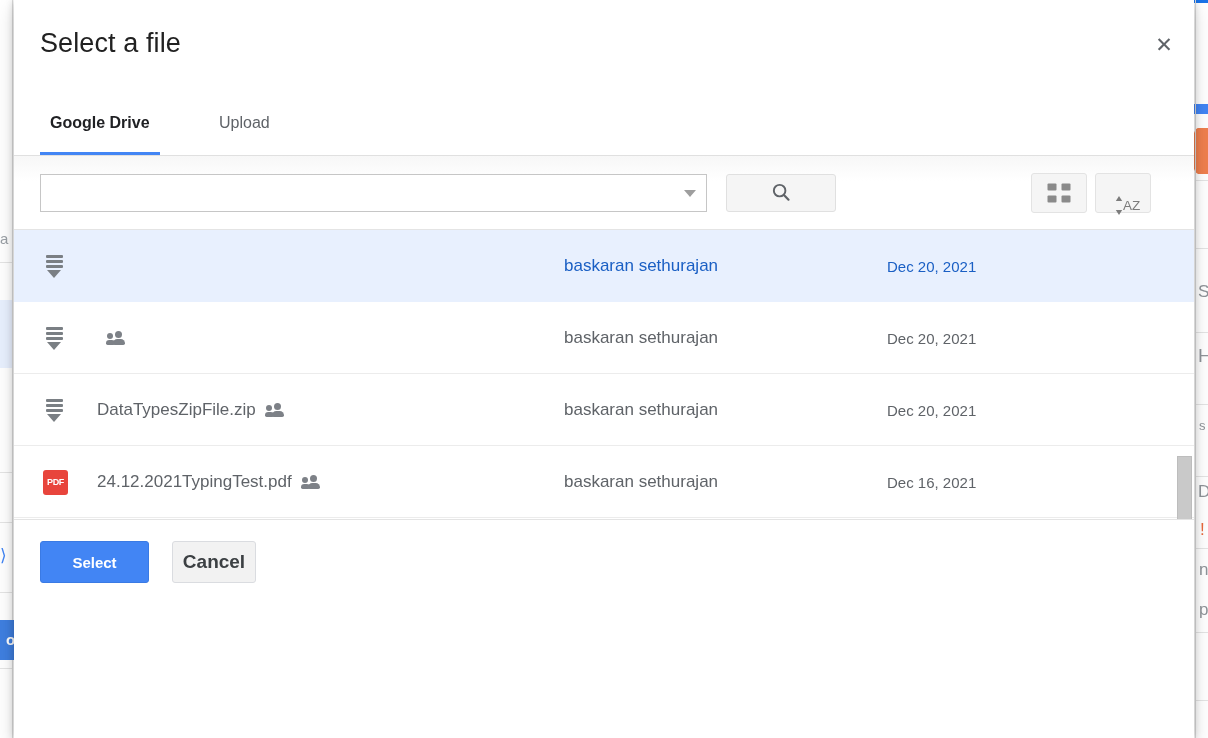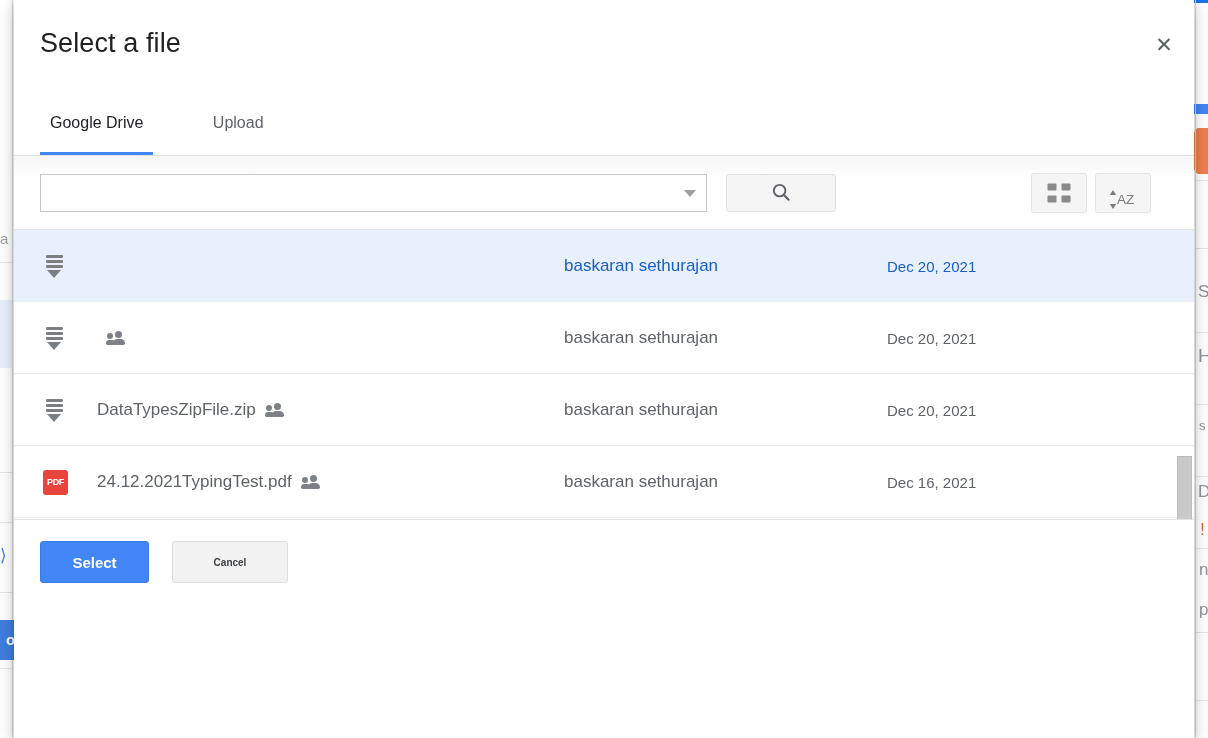--- a/index.html
+++ b/index.html
@@ -130,21 +130,21 @@
     line-height: 58px;
     padding: 0 10px;
     margin-right: 45px;
     font-size: 16px;
     color: #5f6368;
     cursor: pointer;
     user-select: none;
   }
   .tab.active {
     color: #202124;
-    font-weight: normal;
+    font-weight: bold;
   }
   .tab.active::after {
     content: "";
     position: absolute;
     left: 0; right: 0; bottom: 0;
     height: 4px;
     background: #4285f4;
   }
   .tabs-underline {
     position: absolute;
@@ -213,21 +213,21 @@
   }
   .view-btn {
     display: inline-block;
     vertical-align: top;
     width: 56px;
     height: 40px;
     border: 1px solid #e3e3e3;
     border-radius: 3px;
     background: #f5f5f5;
     cursor: pointer;
-    padding: 10px;
+    padding: 16px;
     margin-left: 4px;
     position: relative;
   }
   .grid-ico {
     position: absolute;
     left: 50%; top: 50%;
     transform: translate(-50%,-50%);
     width: 23px; height: 19px;
   }
   .grid-ico i {
@@ -406,27 +406,27 @@
     border-radius: 3px;
     font-size: 15px;
     font-weight: bold;
     cursor: pointer;
     font-family: "Liberation Sans", sans-serif;
   }
   .btn-cancel {
     position: absolute;
     left: 158px;
     top: 21px;
-    width: 116px;
+    width: 84px;
     height: 42px;
     background: #f2f2f2;
     color: #3c4043;
     border: 1px solid #dadce0;
     border-radius: 3px;
-    font-size: 10px;
+    font-size: 19px;
     font-weight: bold;
     cursor: pointer;
     font-family: "Liberation Sans", sans-serif;
   }
 </style>
 </head>
 <body>
 
 <div id="bg-page">
   <div class="bg-topbar"></div>

